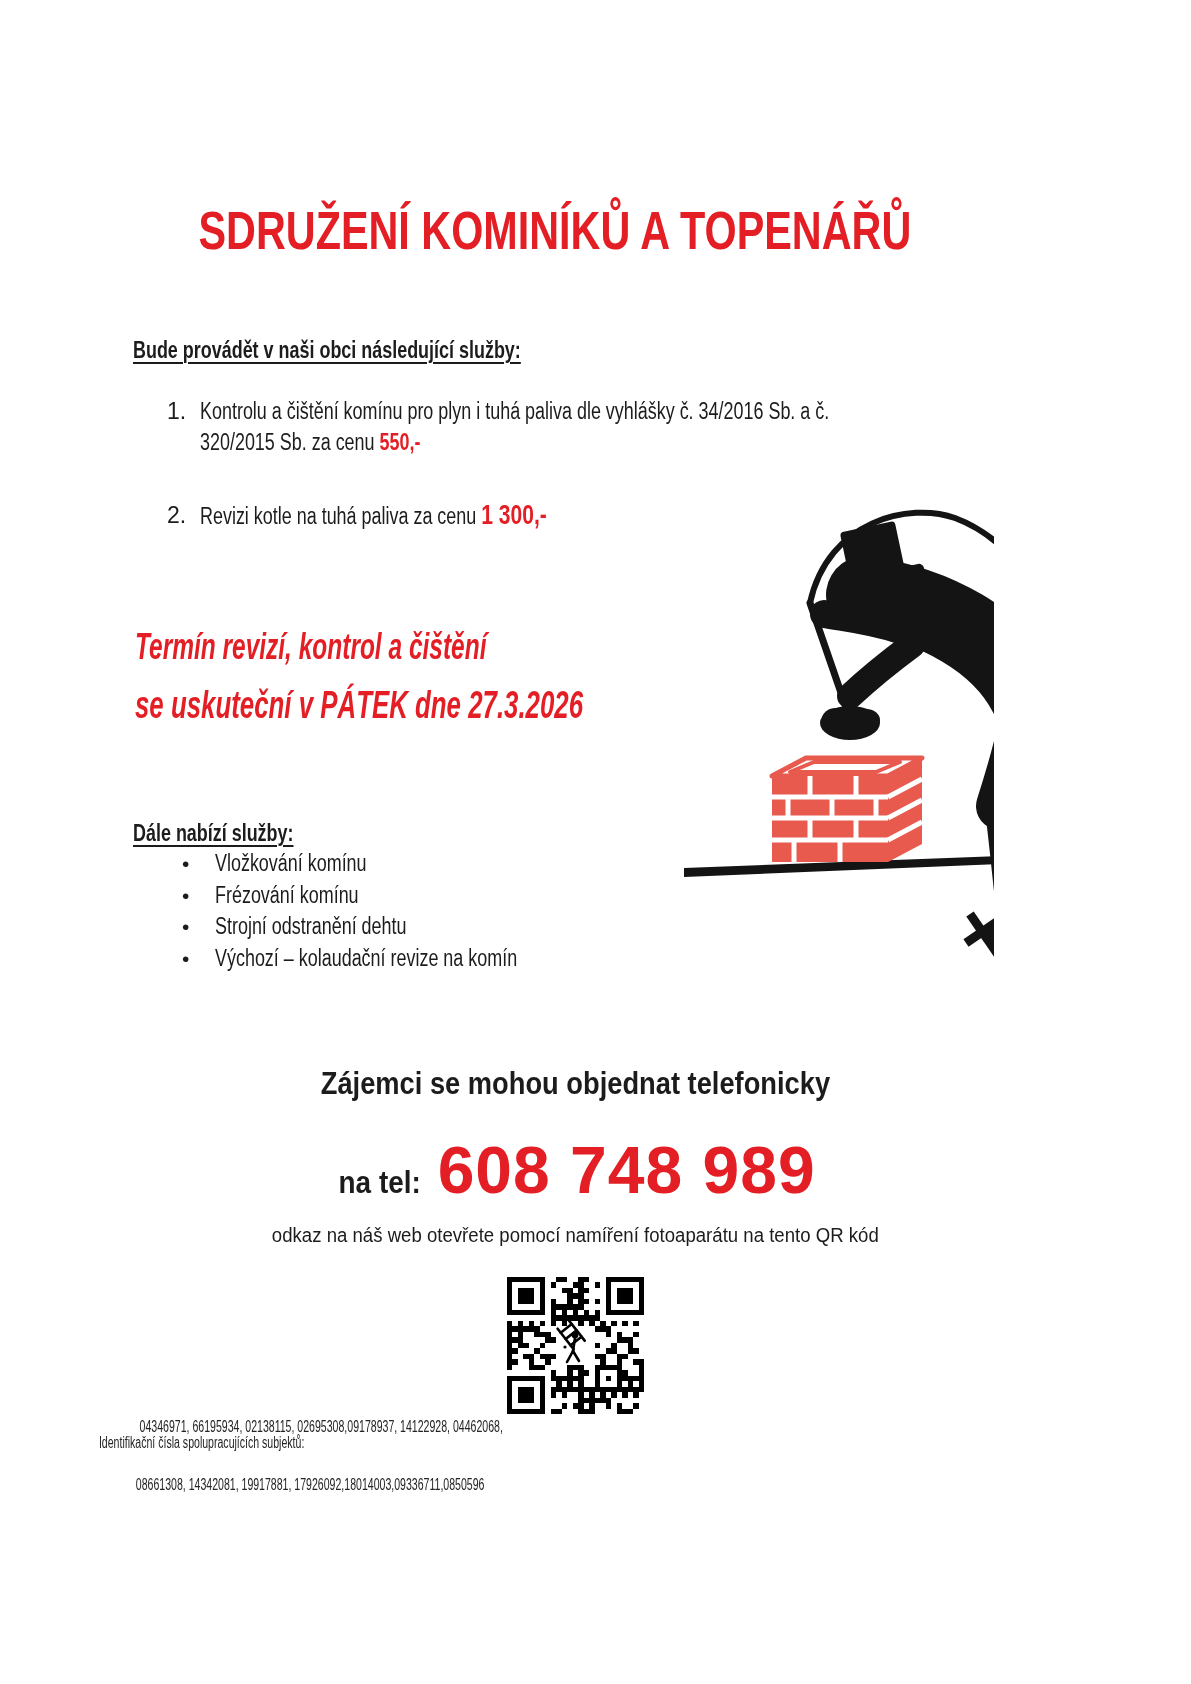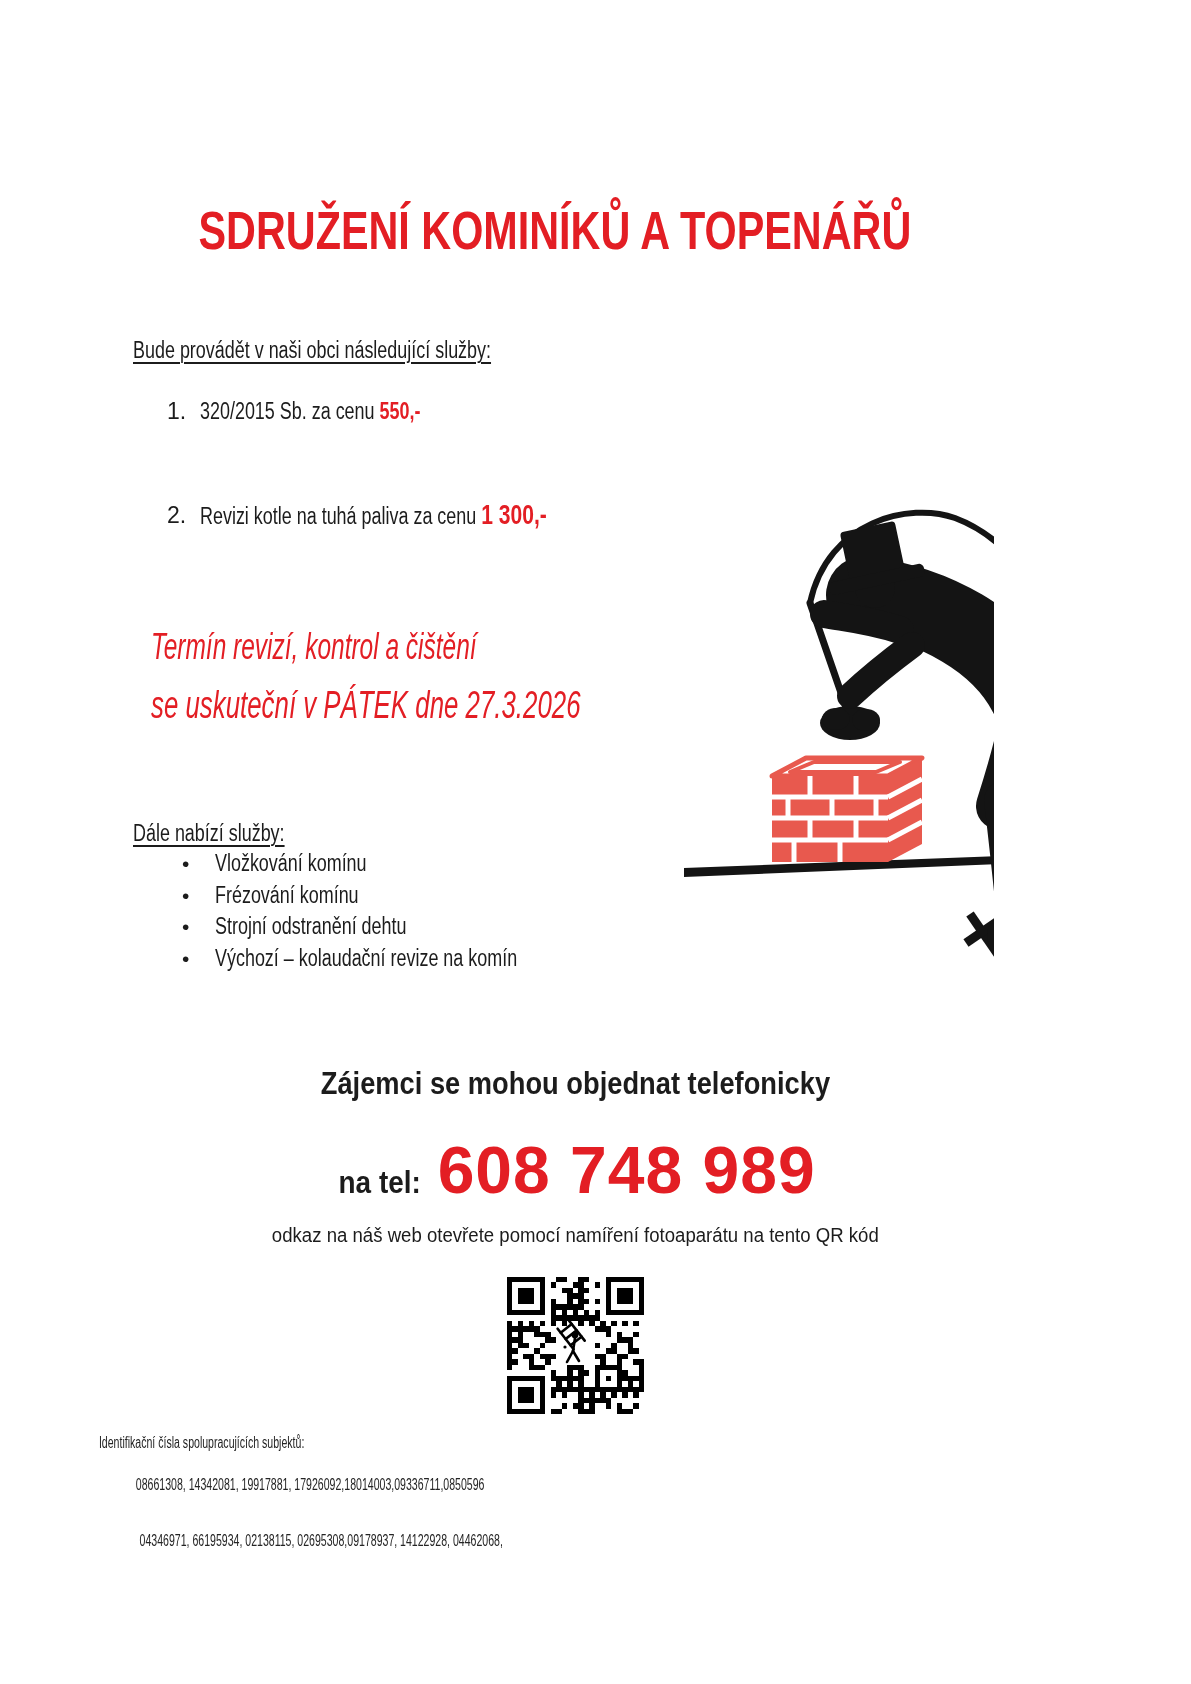--- a/index.html
+++ b/index.html
@@ -6,30 +6,30 @@
   .page{
     position:relative;width:994px;height:1684px;background:#fff;overflow:hidden;
     font-family:"Liberation Sans",sans-serif;color:var(--ink,#1c1c1c);
   }
   
   .cx{display:inline-block;transform:scaleX(var(--sx,.78));transform-origin:0 50%;white-space:nowrap;}
   .cxc{display:inline-block;transform:scaleX(var(--sx,.78));transform-origin:50% 50%;white-space:nowrap;}
 
   .title{position:absolute;top:200px;left:0;width:1110px;text-align:center;
     font-size:53px;font-weight:bold;color:var(--accent-red,#e31e24);}
-  .h-under{position:absolute;left:133px;font-size:23px;font-weight:normal;}
+  .h-under{position:absolute;left:133px;font-size:23px;font-weight:bold;}
   .h-under .cx{text-decoration:underline;text-decoration-thickness:2px;text-underline-offset:4px;}
 
   .numitem{position:absolute;left:167px;display:flex;font-size:23px;line-height:31px;}
   .numitem .num{flex:none;width:33px;}
   .price{color:var(--accent-red,#e31e24);font-weight:bold;}
   .price2{font-size:27px;}
 
   .notice{position:absolute;left:135px;color:var(--accent-red,#e31e24);
-    font-weight:normal;font-style:italic;font-size:36px;margin-left:16px;}
+    font-weight:bold;font-style:italic;font-size:36px;}
   .notice.n2{font-size:38px;}
 
   .bullets{position:absolute;left:167px;top:840px;margin:8px;padding:0;list-style:none;font-size:23px;}
   .bullets li{display:flex;align-items:center;height:31.5px;}
   .bullets .dot{flex:none;width:33px;padding-left:7px;}
   .bullets .dot::before{content:"•";font-size:21px;}
 
   .center{position:absolute;left:20px;width:1110px;text-align:center;}
   .contact-heading{font-size:31px;font-weight:bold;}
   .phone-row{position:absolute;left:20px;width:1110px;top:1132px;display:flex;
@@ -56,20 +56,21 @@
     <span class="cxc">SDRUŽENÍ KOMINÍKŮ A TOPENÁŘŮ</span>
   </div>
 
   <div class="h-under" style="top:337px">
     <span class="cx">Bude provádět v naši obci následující služby:</span>
   </div>
 
   <div class="numitem" style="top:396px;width:820px">
     <span class="num">1.</span>
     <div>
+      <div><span class="cx">Kontrolu a čištění komínu pro plyn i tuhá paliva dle vyhlášky č. 34/2016 Sb. a č.</span></div>
       <div><span class="cx"><span>320/2015 Sb. za cenu </span><span class="price">550,-</span></span></div>
     </div>
   </div>
 
   <div class="numitem" style="top:500px;width:820px">
     <span class="num">2.</span>
     <div>
       <span class="cx"><span>Revizi kotle na tuhá paliva za cenu </span><span class="price price2">1 300,-</span></span>
     </div>
   </div>
@@ -155,21 +156,21 @@
       <line x1="24" y1="18" x2="22" y2="31"></line>
       <line x1="22" y1="31" x2="16" y2="42"></line>
         <line x1="22" y1="31" x2="28" y2="41"></line>
       <circle cx="14" cy="27" r="1.6" fill="#000" stroke="none"></circle>
     </g>
   </svg>
 
   <div class="ids" style="top:1432px">
     <span class="cxc" style="--sx:.66">Identifikační čísla spolupracujících subjektů:</span>
   </div>
-  <div class="ids" style="top:1530px">
+  <div class="ids" style="top:1416px">
     <span class="cxc" style="--sx:.66">04346971, 66195934, 02138115, 02695308,09178937, 14122928, 04462068,</span>
   </div>
   <div class="ids" style="top:1474px">
     <span class="cxc" style="--sx:.66">08661308, 14342081, 19917881, 17926092,18014003,09336711,0850596</span>
   </div>
 
   <svg class="illustration" viewBox="0 0 440 562">
 
     <path d="M150,133 C168,50 250,32 295,48 C348,68 382,118 394,172" fill="none" stroke="#141414" stroke-width="6" stroke-linecap="round"></path>
 

